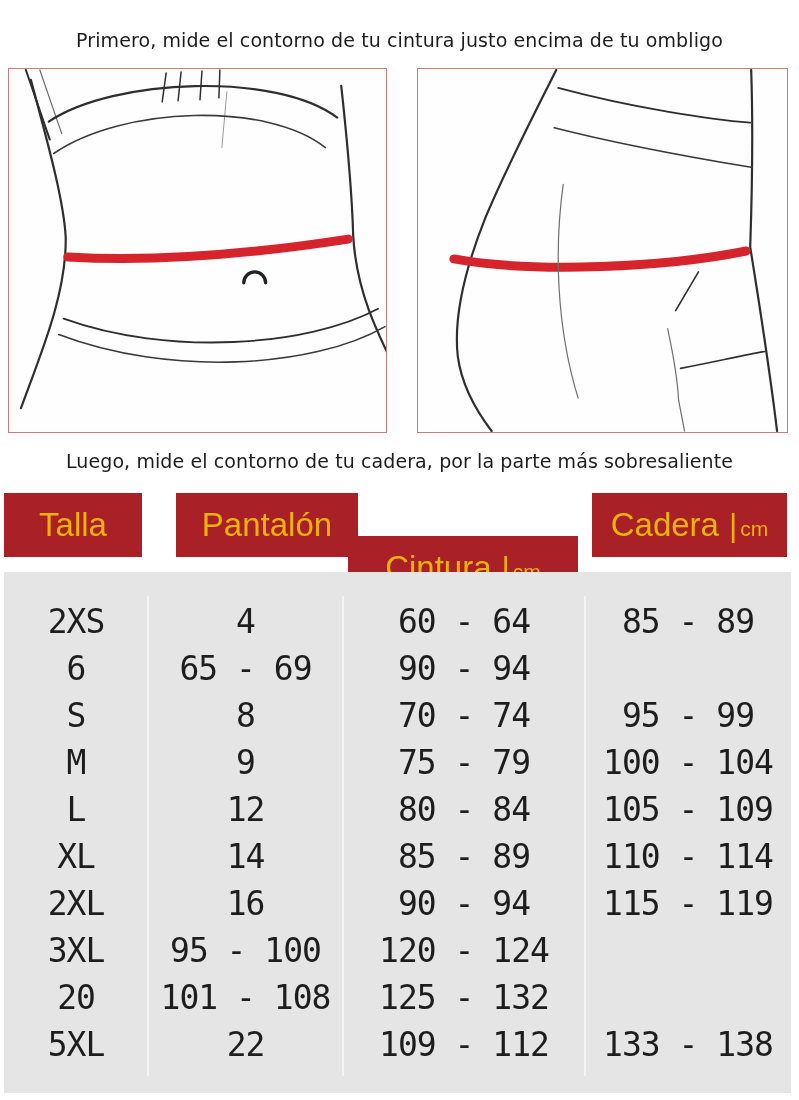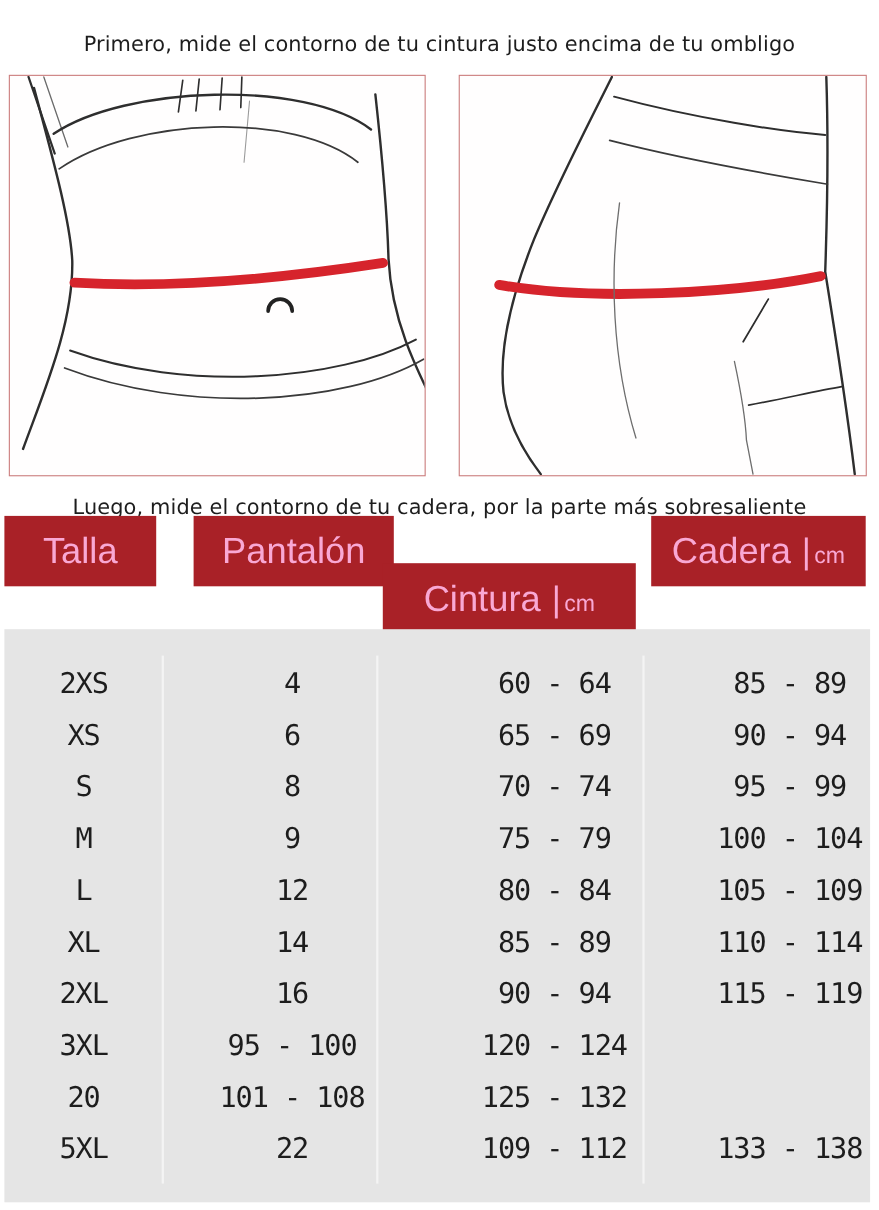--- a/index.html
+++ b/index.html
@@ -22,35 +22,35 @@
   .instruction--waist{top:29px;}
   .instruction--hip{top:450px;}
   .illus-box{
     position:absolute;top:68px;height:365px;box-sizing:border-box;
     border:1.5px solid var(--frame-pink);background:#fffefe;
   }
   .illus-box--waist{left:8px;width:379px;}
   .illus-box--hip{left:417px;width:371px;}
   .illus-box svg{display:block;width:100%;height:100%;}
   .hcell{
-    position:absolute;top:469px;height:64px;box-sizing:border-box;
-    background:var(--header-red);color:#f9a8d4;text-align:center;line-height:63px;
+    position:absolute;top:493px;height:64px;box-sizing:border-box;
+    background:var(--header-red);color:#eab308;text-align:center;line-height:63px;
     font-family:"Liberation Sans",sans-serif;font-size:33px;white-space:nowrap;
   }
   .hsep{font-size:32px;margin-left:10px;margin-right:3px;font-weight:400;}
   .hunit{font-size:21px;}
   .tbody{
     position:absolute;left:4px;top:572px;width:787px;height:521px;box-sizing:border-box;
     background:var(--body-gray);padding-top:26px;
   }
   .trow{
     display:grid;grid-template-columns:144px 195px 242px 1fr;
     height:47px;align-items:center;
     font-family:"DejaVu Sans Mono","Liberation Mono",monospace;
-    font-size:26px;color:var(--text-dark);gap:20px;
+    font-size:33px;color:var(--text-dark);
   }
   .tcell{text-align:center;letter-spacing:-1px;}
   .vdivider{
     position:absolute;top:24px;width:2px;height:480px;background:var(--divider-light);
   }
   .vdivider--1{left:143px;}
   .vdivider--2{left:338px;}
   .vdivider--3{left:580px;}
 </style>
 </head>
@@ -125,21 +125,20 @@
     <div class="vdivider vdivider--1"></div>
     <div class="vdivider vdivider--2"></div>
     <div class="vdivider vdivider--3"></div>
   <div class="trow">
         <div class="tcell">2XS</div>
         <div class="tcell">4</div>
         <div class="tcell">60 - 64</div>
         <div class="tcell">85 - 89</div>
       </div>
       <div class="trow">
-        <div class="tcell">XS</div>
         <div class="tcell">6</div>
         <div class="tcell">65 - 69</div>
         <div class="tcell">90 - 94</div>
       </div>
       <div class="trow">
         <div class="tcell">S</div>
         <div class="tcell">8</div>
         <div class="tcell">70 - 74</div>
         <div class="tcell">95 - 99</div>
       </div>

